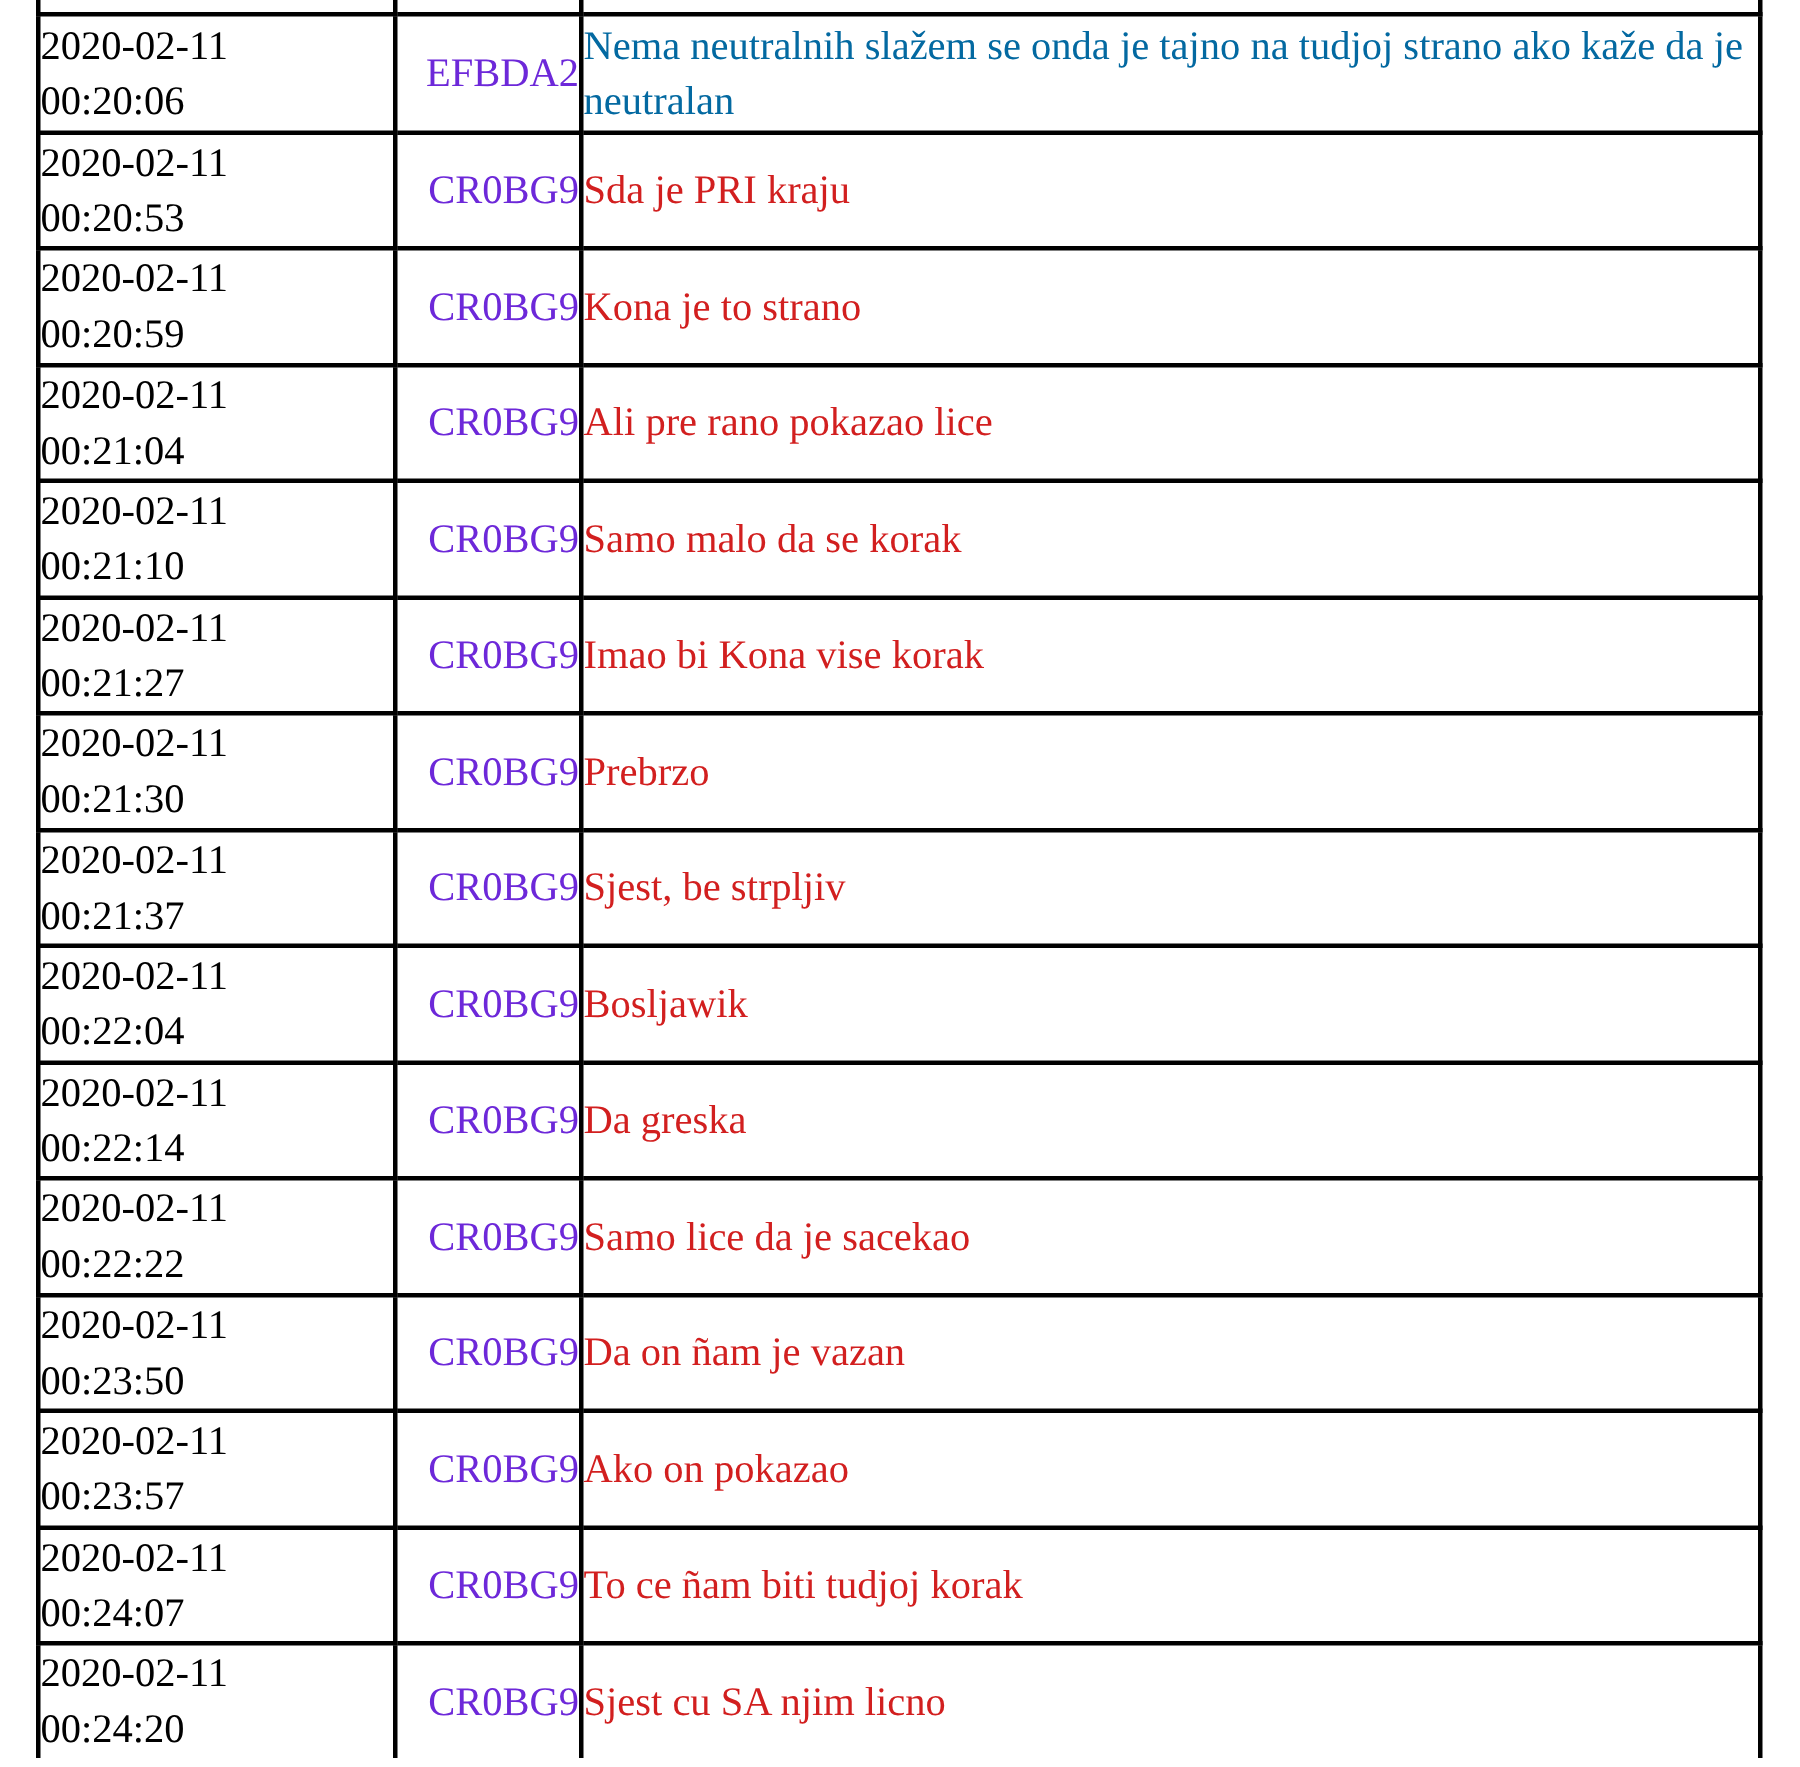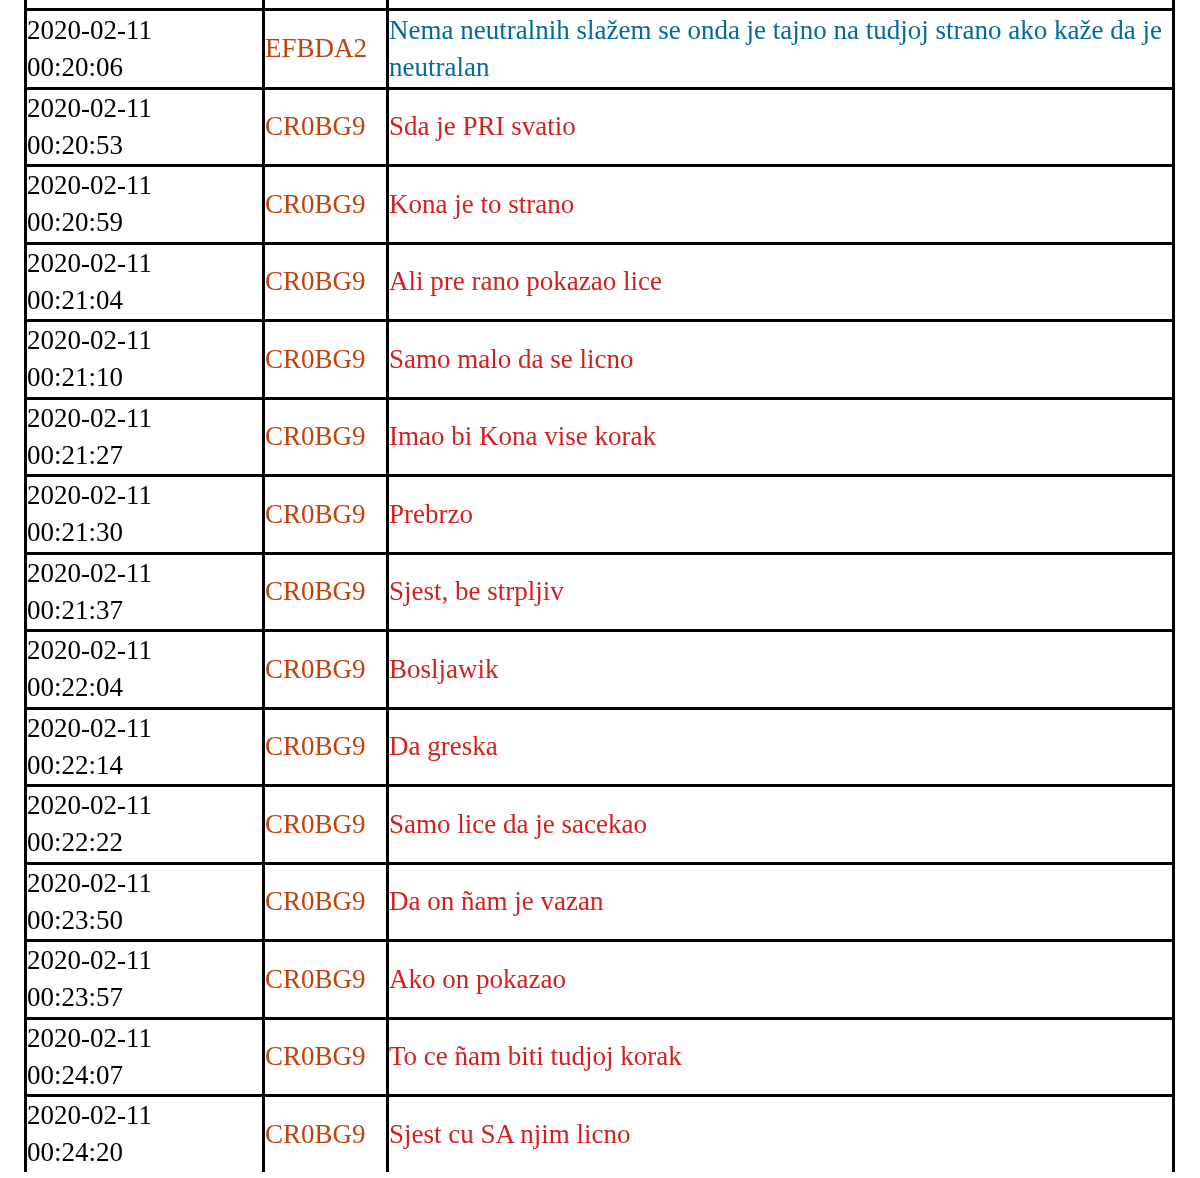--- a/index.html
+++ b/index.html
@@ -41,23 +41,24 @@
   }
   td.date {
     padding-left: 8px;
     padding-top: 2px;
     padding-bottom: 2px;
     vertical-align: top;
     white-space: pre-line;
     color: #000000;
   }
   td.user {
+    text-align: right;
     padding-right: 1px;
     vertical-align: bottom;
-    color: #c2410c;
+    color: #6d28d9;
     white-space: nowrap;
   }
   td.msg {
     padding-left: 6px;
     padding-right: 6px;
     vertical-align: middle;
     color: #d21f1f;
   }
   td.msg.black {
     color: #0369a1;
@@ -106,42 +107,42 @@
         <td class="date">2020-02-11
 00:20:06</td>
         <td class="user">EFBDA2</td>
         <td class="msg black">Nema neutralnih slažem se onda je tajno na tudjoj strano ako kaže da je neutralan</td>
       </tr>
 
       <tr class="row-tall">
         <td class="date">2020-02-11
 00:20:53</td>
         <td class="user">CR0BG9</td>
-        <td class="msg">Sda je PRI svatio</td>
+        <td class="msg">Sda je PRI kraju</td>
       </tr>
 
       <tr class="row-tall">
         <td class="date">2020-02-11
 00:20:59</td>
         <td class="user">CR0BG9</td>
         <td class="msg">Kona je to strano</td>
       </tr>
 
       <tr class="row-tall">
         <td class="date">2020-02-11
 00:21:04</td>
         <td class="user">CR0BG9</td>
         <td class="msg">Ali pre rano pokazao lice</td>
       </tr>
 
       <tr class="row-tall">
         <td class="date">2020-02-11
 00:21:10</td>
         <td class="user">CR0BG9</td>
-        <td class="msg">Samo malo da se licno</td>
+        <td class="msg">Samo malo da se korak</td>
       </tr>
 
       <tr class="row-tall">
         <td class="date">2020-02-11
 00:21:27</td>
         <td class="user">CR0BG9</td>
         <td class="msg">Imao bi Kona vise korak</td>
       </tr>
 
       <tr class="row-tall">

